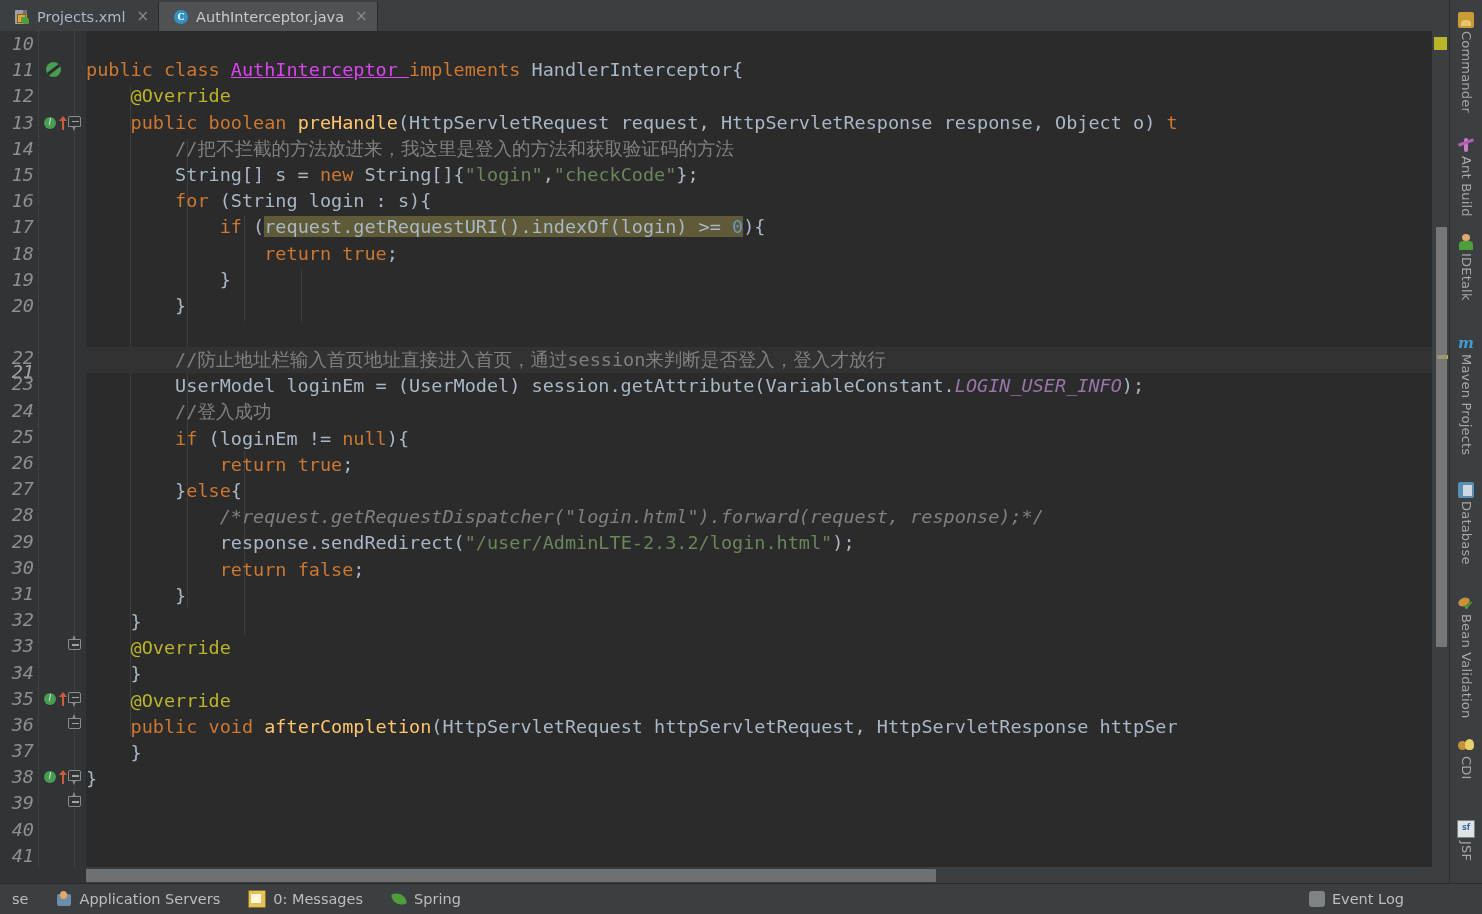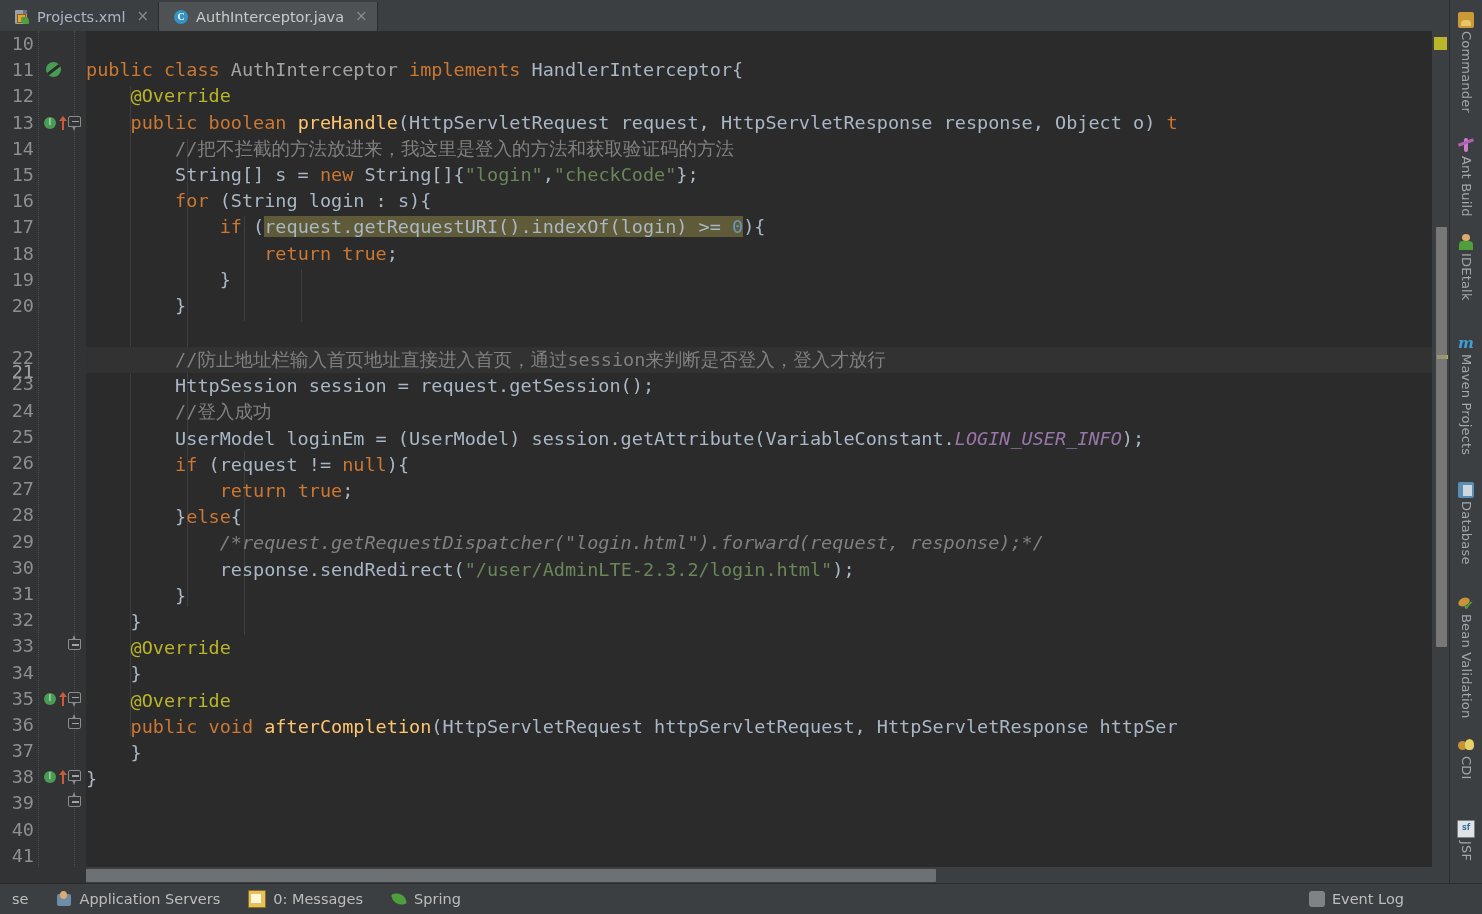--- a/index.html
+++ b/index.html
@@ -78,20 +78,21 @@
     position: absolute; left: 0; top: 31px;
     width: 1450px; height: 836px;
     background: #2b2b2b;
     overflow: hidden;
   }
   .gutter {
     position: absolute; left: 0; top: 0;
     width: 86px; height: 836px;
     background: #313335;
     border-right: 2px solid #c2410c;
+    font-style: italic;
   }
   .code-area {
     position: absolute; left: 86px; top: 0;
     right: 0; height: 836px;
     background: #2b2b2b;
     overflow: hidden;
   }
 
   .lines { position: absolute; left:0; top:0; right:0; }
   .line {
@@ -175,21 +176,21 @@
     border-bottom:5px solid #8a8d8f;
   }
 
   
   .iguide {
     position:absolute; top:0; bottom:0; width:1px; background:#4b4e50; opacity:.55;
   }
 
   
   .kw   { color:#cc7832; }
-  .cls  { color:#a3a3a3; }
+  .cls  { color:#d946ef;text-decoration:underline; }
   .mth  { color:#ffc66d; }
   .str  { color:#6a8759; }
   .num2 { color:#6897bb; }
   .cmt  { color:#808080; }
   .cmt-i{ color:#808080; font-style:italic; }
   .ann  { color:#bbb529; }
   .stat { color:#9876aa; font-style:italic; }
   .plain{ color:#a9b7c6; }
   .sel  { background:#5f5a37; }
 
@@ -470,28 +471,28 @@
           <div class="line"><span class="ann">    @Override</span></div>
           <div class="line"><span class="plain">    </span><span class="kw">public </span><span class="kw">boolean </span><span class="mth">preHandle</span><span class="plain">(HttpServletRequest request, HttpServletResponse response, Object o) </span><span class="kw">t</span></div>
           <div class="line"><span class="cmt">        //把不拦截的方法放进来，我这里是登入的方法和获取验证码的方法</span></div>
           <div class="line"><span class="plain">        String[] s = </span><span class="kw">new </span><span class="plain">String[]{</span><span class="str">"login"</span><span class="plain">,</span><span class="str">"checkCode"</span><span class="plain">};</span></div>
           <div class="line"><span class="plain">        </span><span class="kw">for </span><span class="plain">(String login : s){</span></div>
           <div class="line"><span class="plain">            </span><span class="kw">if </span><span class="plain">(</span><span class="plain sel">request.getRequestURI().indexOf(login) &gt;= </span><span class="num2 sel">0</span><span class="plain">){</span></div>
           <div class="line"><span class="plain">                </span><span class="kw">return </span><span class="kw">true</span><span class="plain">;</span></div>
           <div class="line"><span class="plain">            }</span></div>
           <div class="line"><span class="plain">        }</span></div>
           <div class="line current"><span class="cmt">        //防止地址栏输入首页地址直接进入首页，通过session来判断是否登入，登入才放行</span></div>
-          <div class="line"><span class="plain">        HttpSession session = request.getSession();</span></div>
+          <div class="line"><span class="plain">        UserModel loginEm = (UserModel) session.getAttribute(VariableConstant.</span><span class="stat">LOGIN_USER_INFO</span><span class="plain">);</span></div>
           <div class="line"><span class="cmt">        //登入成功</span></div>
-          <div class="line"><span class="plain">        UserModel loginEm = (UserModel) session.getAttribute(VariableConstant.</span><span class="stat">LOGIN_USER_INFO</span><span class="plain">);</span></div>
-          <div class="line"><span class="plain">        </span><span class="kw">if </span><span class="plain">(request != </span><span class="kw">null</span><span class="plain">){</span></div>
+          <div class="line"><span class="plain">        </span><span class="kw">if </span><span class="plain">(loginEm != </span><span class="kw">null</span><span class="plain">){</span></div>
           <div class="line"><span class="plain">            </span><span class="kw">return </span><span class="kw">true</span><span class="plain">;</span></div>
           <div class="line"><span class="plain">        }</span><span class="kw">else</span><span class="plain">{</span></div>
           <div class="line"><span class="cmt-i">            /*request.getRequestDispatcher("login.html").forward(request, response);*/</span></div>
           <div class="line"><span class="plain">            response.sendRedirect(</span><span class="str">"/user/AdminLTE-2.3.2/login.html"</span><span class="plain">);</span></div>
+          <div class="line"><span class="plain">            </span><span class="kw">return </span><span class="kw">false</span><span class="plain">;</span></div>
           <div class="line"><span class="plain">        }</span></div>
           <div class="line"><span class="plain">    }</span></div>
           <div class="line"><span class="ann">    @Override</span></div>
           <div class="line"><span class="plain">    }</span></div>
           <div class="line"><span class="ann">    @Override</span></div>
           <div class="line"><span class="plain">    </span><span class="kw">public </span><span class="kw">void </span><span class="mth">afterCompletion</span><span class="plain">(HttpServletRequest httpServletRequest, HttpServletResponse httpSer</span></div>
           <div class="line"><span class="plain">    }</span></div>
           <div class="line"><span class="plain">}</span></div>
           <div class="line"></div>
         </div>

